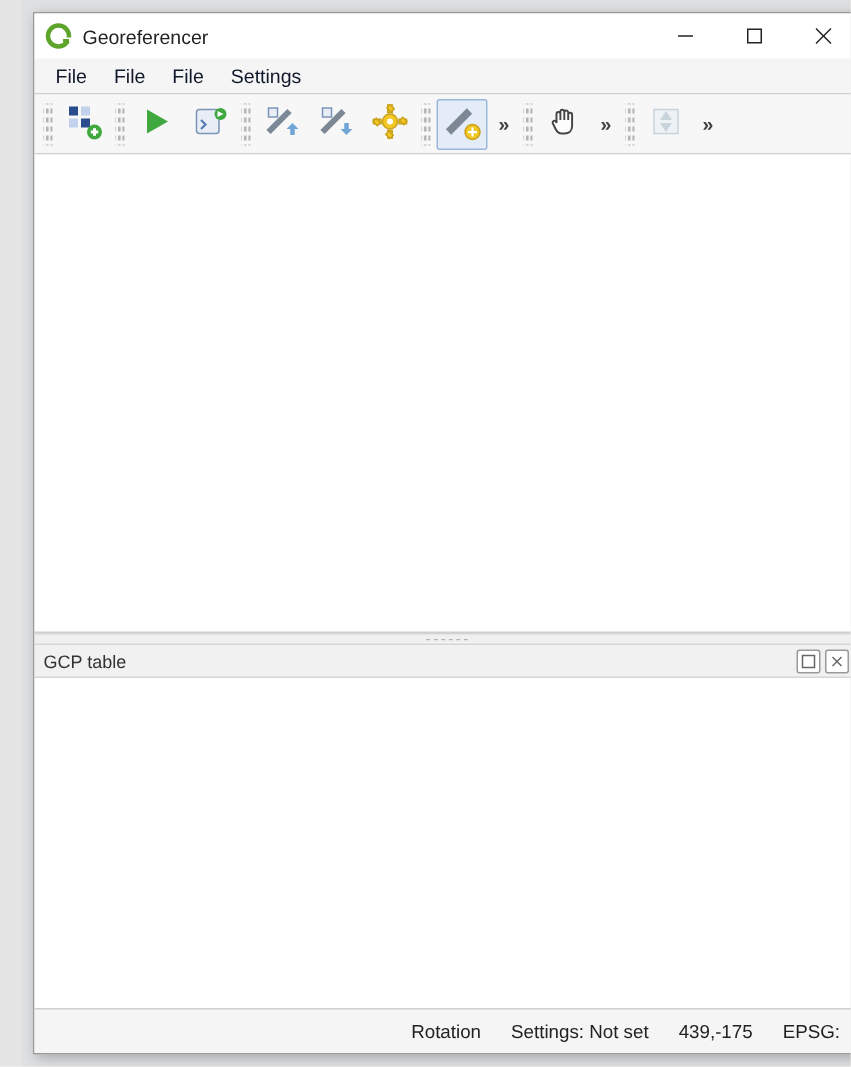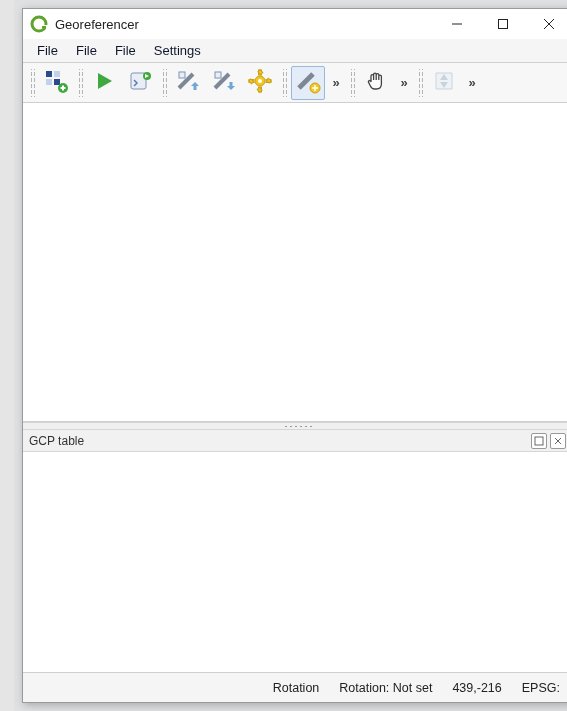--- a/index.html
+++ b/index.html
@@ -287,21 +287,21 @@
             <line x1="2" y1="2" x2="8" y2="8" stroke="#666"></line>
             <line x1="8" y1="2" x2="2" y2="8" stroke="#666"></line>
           </svg>
       </div>
     </div>
     <div class="gcp-body"></div>
 
     <div class="statusbar">
       <span class="lbl">Rotation</span>
       <span class="lbl">
-        <span>Rotation:</span>
+        <span>Settings:</span>
         <span>Not set</span>
       </span>
-      <span class="lbl">439,-216</span>
+      <span class="lbl">439,-175</span>
       <span class="lbl">EPSG:</span>
     </div>
 
   </div>
 </div>
 
 </body></html>

